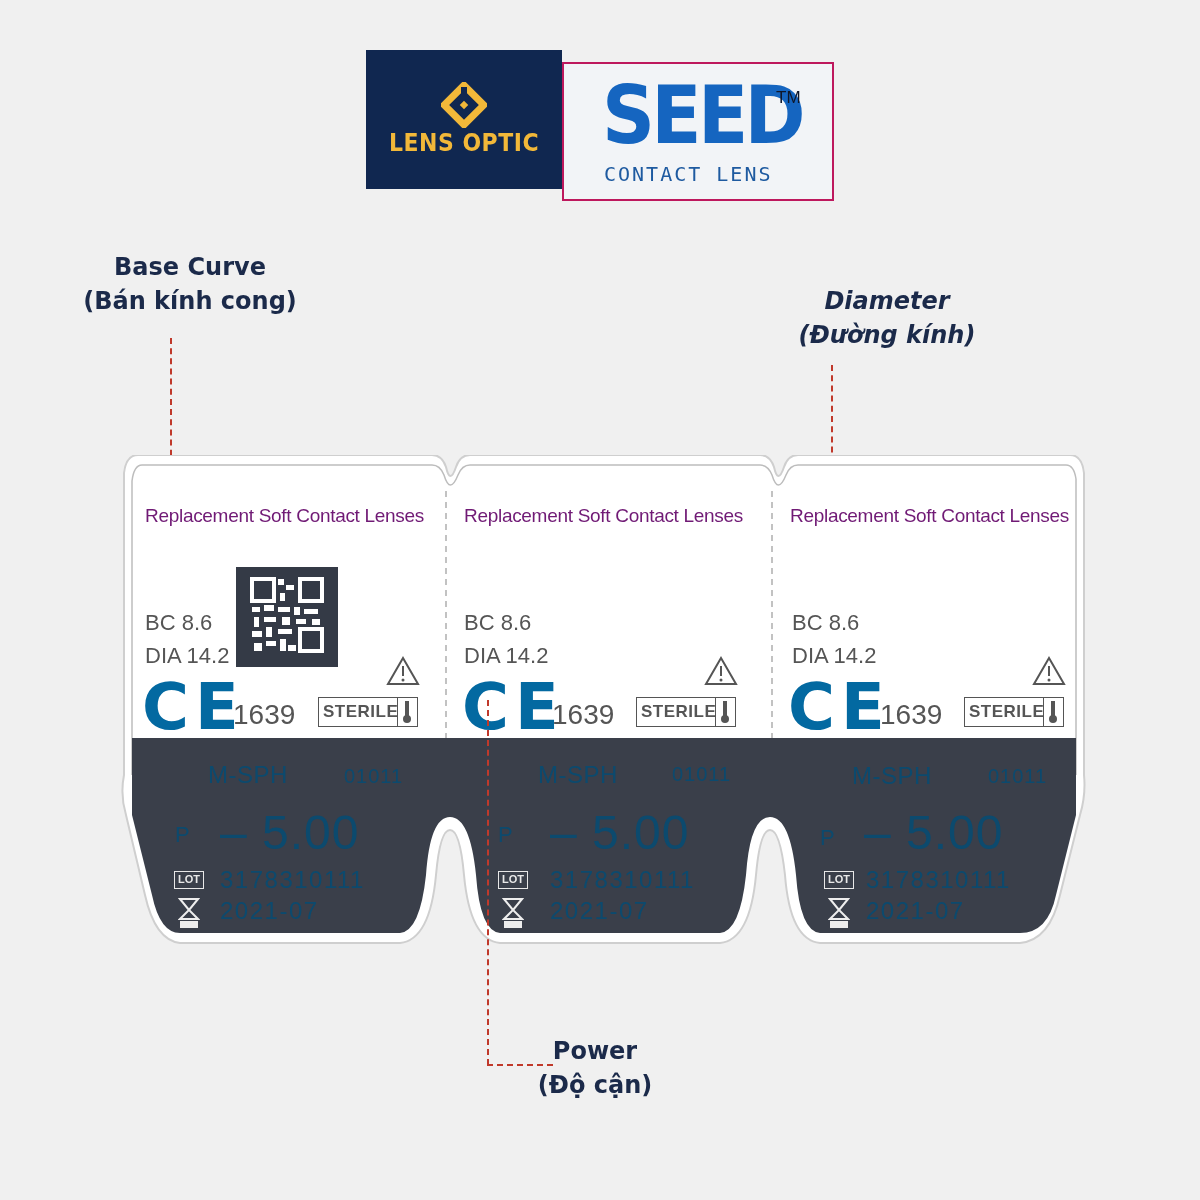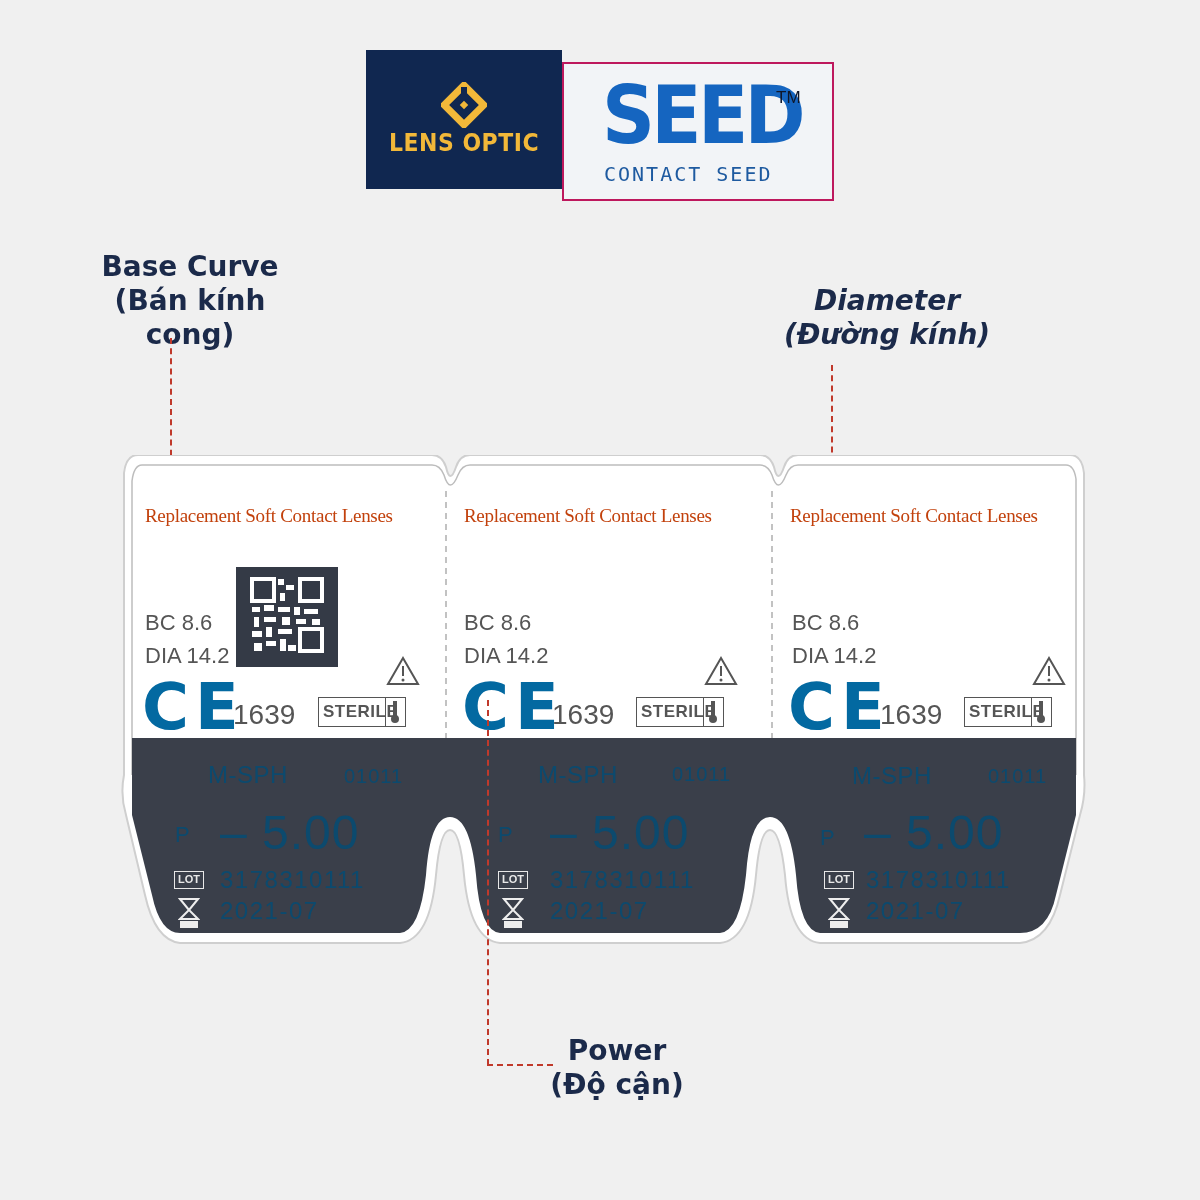--- a/index.html
+++ b/index.html
@@ -9,32 +9,32 @@
   .logo { position:absolute; left:366px; top:50px; width:466px; height:139px; }
   .logo-left { position:absolute; left:0; top:0; width:196px; height:139px; background:#102750; }
   .logo-mark { position:absolute; left:75px; top:32px; width:46px; height:46px; }
   .logo-left-text { position:absolute; left:0; top:80px; width:196px; text-align:center; color:#f2b839; font-family:"DejaVu Sans", sans-serif; font-weight:bold; font-size:22px; letter-spacing:0.5px; transform:scaleY(1.15); }
   .logo-right { position:absolute; left:196px; top:12px; width:268px; height:135px; background:#f2f4f7; border:2px solid #be185d; }
   .seed { position:absolute; left:38px; top:12px; color:#1565c0; font-family:"DejaVu Sans", sans-serif; font-weight:bold; font-size:80px; letter-spacing:-4px; line-height:80px; transform:scaleX(0.92); transform-origin:left; }
   .tm { position:absolute; left:212px; top:24px; color:#0f172a; font-size:17px; }
   .cl { position:absolute; left:40px; top:98px; color:#1e5aa0; font-family:"DejaVu Sans Mono", monospace; font-size:20px; letter-spacing:2px; }
 
   
-  .callout { position:absolute; color:#1b2a4a; font-family:"DejaVu Sans", sans-serif; font-weight:bold; font-size:28px; text-align:center; line-height:34px; }
+  .callout { position:absolute; color:#1b2a4a; font-family:"DejaVu Sans", sans-serif; font-weight:bold; font-size:24px; text-align:center; line-height:34px; }
   .lead { position:absolute; border-color:#c0392b; border-style:dashed; border-width:0; }
 
   
   .strip { position:absolute; left:120px; top:455px; width:970px; height:500px; }
   .card { position:absolute; top:0; height:490px; }
-  .title { position:absolute; top:50px; color:#c2410c; font-size:19px; letter-spacing:-0.3px; white-space:nowrap;font-family:Liberation Serif, serif; }
+  .title { position:absolute; top:50px; color:#701a75; font-size:19px; letter-spacing:-0.3px; white-space:nowrap; }
   .bc, .dia { position:absolute; color:#555; font-size:22px; }
   .ce { position:absolute; color:#0369a1; font-family:"DejaVu Sans", sans-serif; font-size:64px; font-weight:bold; letter-spacing:6px; line-height:64px; transform:scaleY(1.0); }
   .notified { position:absolute; color:#555; font-size:28px; }
   .warn { position:absolute; width:34px; height:30px; }
-  .sterile { position:absolute; width:88px; height:30px; border:1.5px solid #555; box-sizing:border-box; background:#fff; }
+  .sterile { position:absolute; width:100px; height:30px; border:1.5px solid #555; box-sizing:border-box; background:#fff; }
   .sterile-text { position:absolute; left:4px; top:4px; color:#555; font-size:17px; font-weight:bold; letter-spacing:0.5px; }
   .therm { position:absolute; right:0; top:0; width:20px; height:100%; border-left:1.5px solid #555; box-sizing:border-box; }
   .qr { position:absolute; width:102px; height:100px; background:#343a46; }
 
   .dark-text { position:absolute; color:#0c4a6e; white-space:nowrap; }
   .model { font-size:24px; letter-spacing:0.5px; }
   .code { font-size:20px; letter-spacing:1px; }
   .p { font-size:22px; }
   .power { font-size:48px; letter-spacing:1px; }
   .lot-val, .exp-val { font-size:24px; letter-spacing:1.5px; }
@@ -51,37 +51,37 @@
         <rect x="9" y="9" width="28" height="28" fill="none" stroke="#f2b839" stroke-width="7"></rect>
         <rect x="20" y="20" width="6" height="6" fill="#f2b839"></rect>
       </g>
       <rect x="20" y="5" width="6" height="12" fill="#102750"></rect>
     </svg>
     <div class="logo-left-text">LENS OPTIC</div>
   </div>
   <div class="logo-right">
     <div class="seed">SEED</div>
     <div class="tm">TM</div>
-    <div class="cl">CONTACT SEED</div>
+    <div class="cl">CONTACT LENS</div>
   </div>
 </div>
 
 <div class="callout" style="left:70px; top:250px; width:240px;">
   <div>Base Curve</div>
   <div>(Bán kính cong)</div>
 </div>
 <div class="lead" style="left:170px; top:338px; height:270px; border-left-width:2px;"></div>
 
 <div class="callout" style="left:772px; top:284px; width:230px;font-style:italic;">
   <div>Diameter</div>
   <div>(Đường kính)</div>
 </div>
 <div class="lead" style="left:831px; top:365px; height:210px; border-left-width:2px;"></div>
 
-<div class="callout" style="left:542px; top:1034px; width:150px;">
+<div class="callout" style="left:520px; top:1034px; width:150px;">
   <div>Power</div>
   <div>(Độ cận)</div>
 </div>
 
 <div class="strip">
   <svg style="position:absolute; left:0; top:0;" width="970" height="500" viewBox="0 0 970 500">
 
     <path d="M18 0 H312 Q322 0 326 12 Q330 30 336 12 Q340 0 350 0 H640 Q650 0 654 12 Q658 30 664 12 Q668 0 678 0 H950 Q962 0 964 18 V320 Q966 340 960 360 L940 440 Q930 485 900 488 H700 Q670 485 665 420 Q660 375 650 375 Q640 375 636 420 Q630 485 600 488 H380 Q350 485 344 420 Q340 375 330 375 Q320 375 316 420 Q310 485 280 488 H60 Q35 485 25 440 L6 360 Q0 340 4 320 V18 Q6 0 18 0 Z" fill="#ffffff" stroke="#cfcfcf" stroke-width="2"></path>
 
     <path d="M22 10 H312 Q320 10 324 20 Q330 40 338 20 Q342 10 350 10 H640 Q648 10 652 20 Q658 40 666 20 Q670 10 678 10 H946 Q954 10 956 24 V320" fill="none" stroke="#bdbdbd" stroke-width="1.5"></path>

